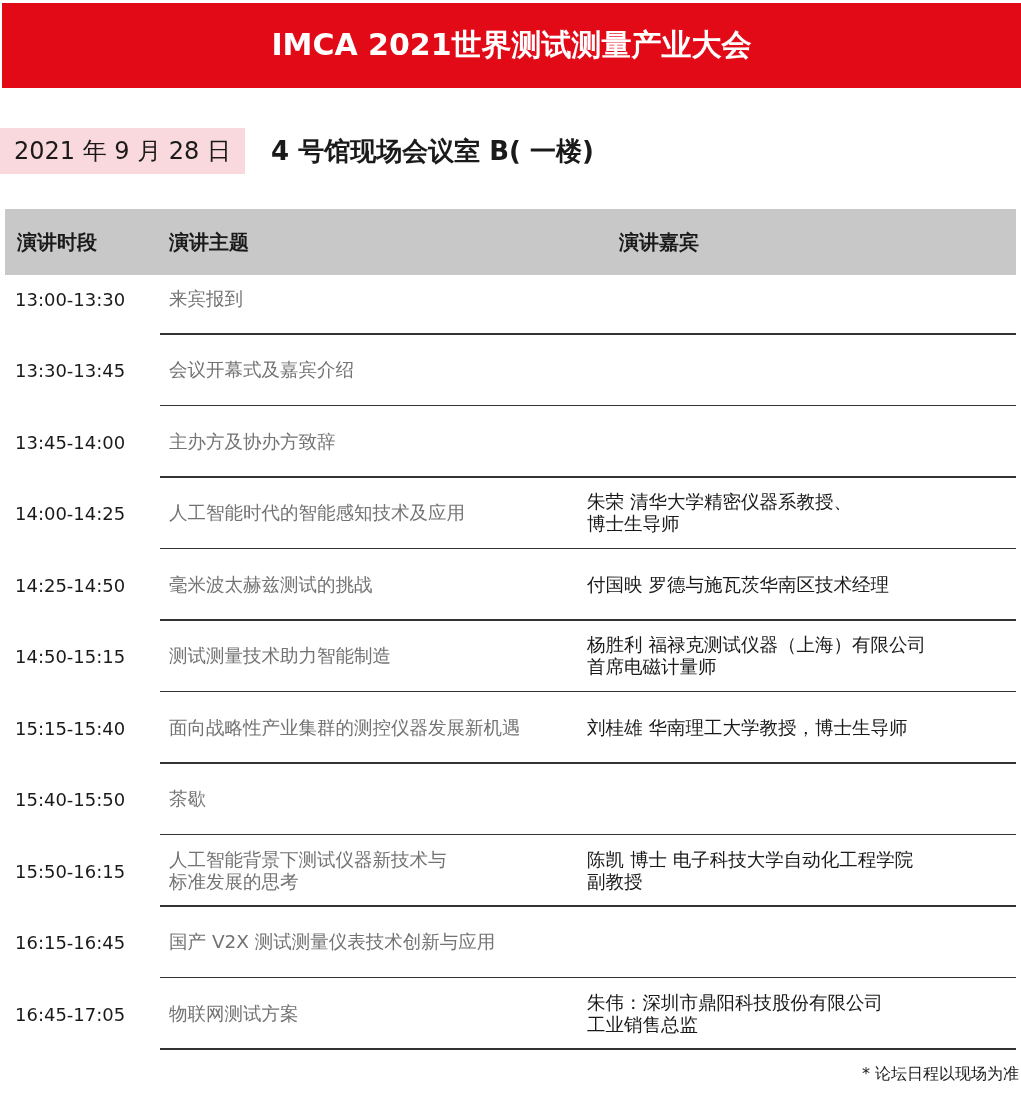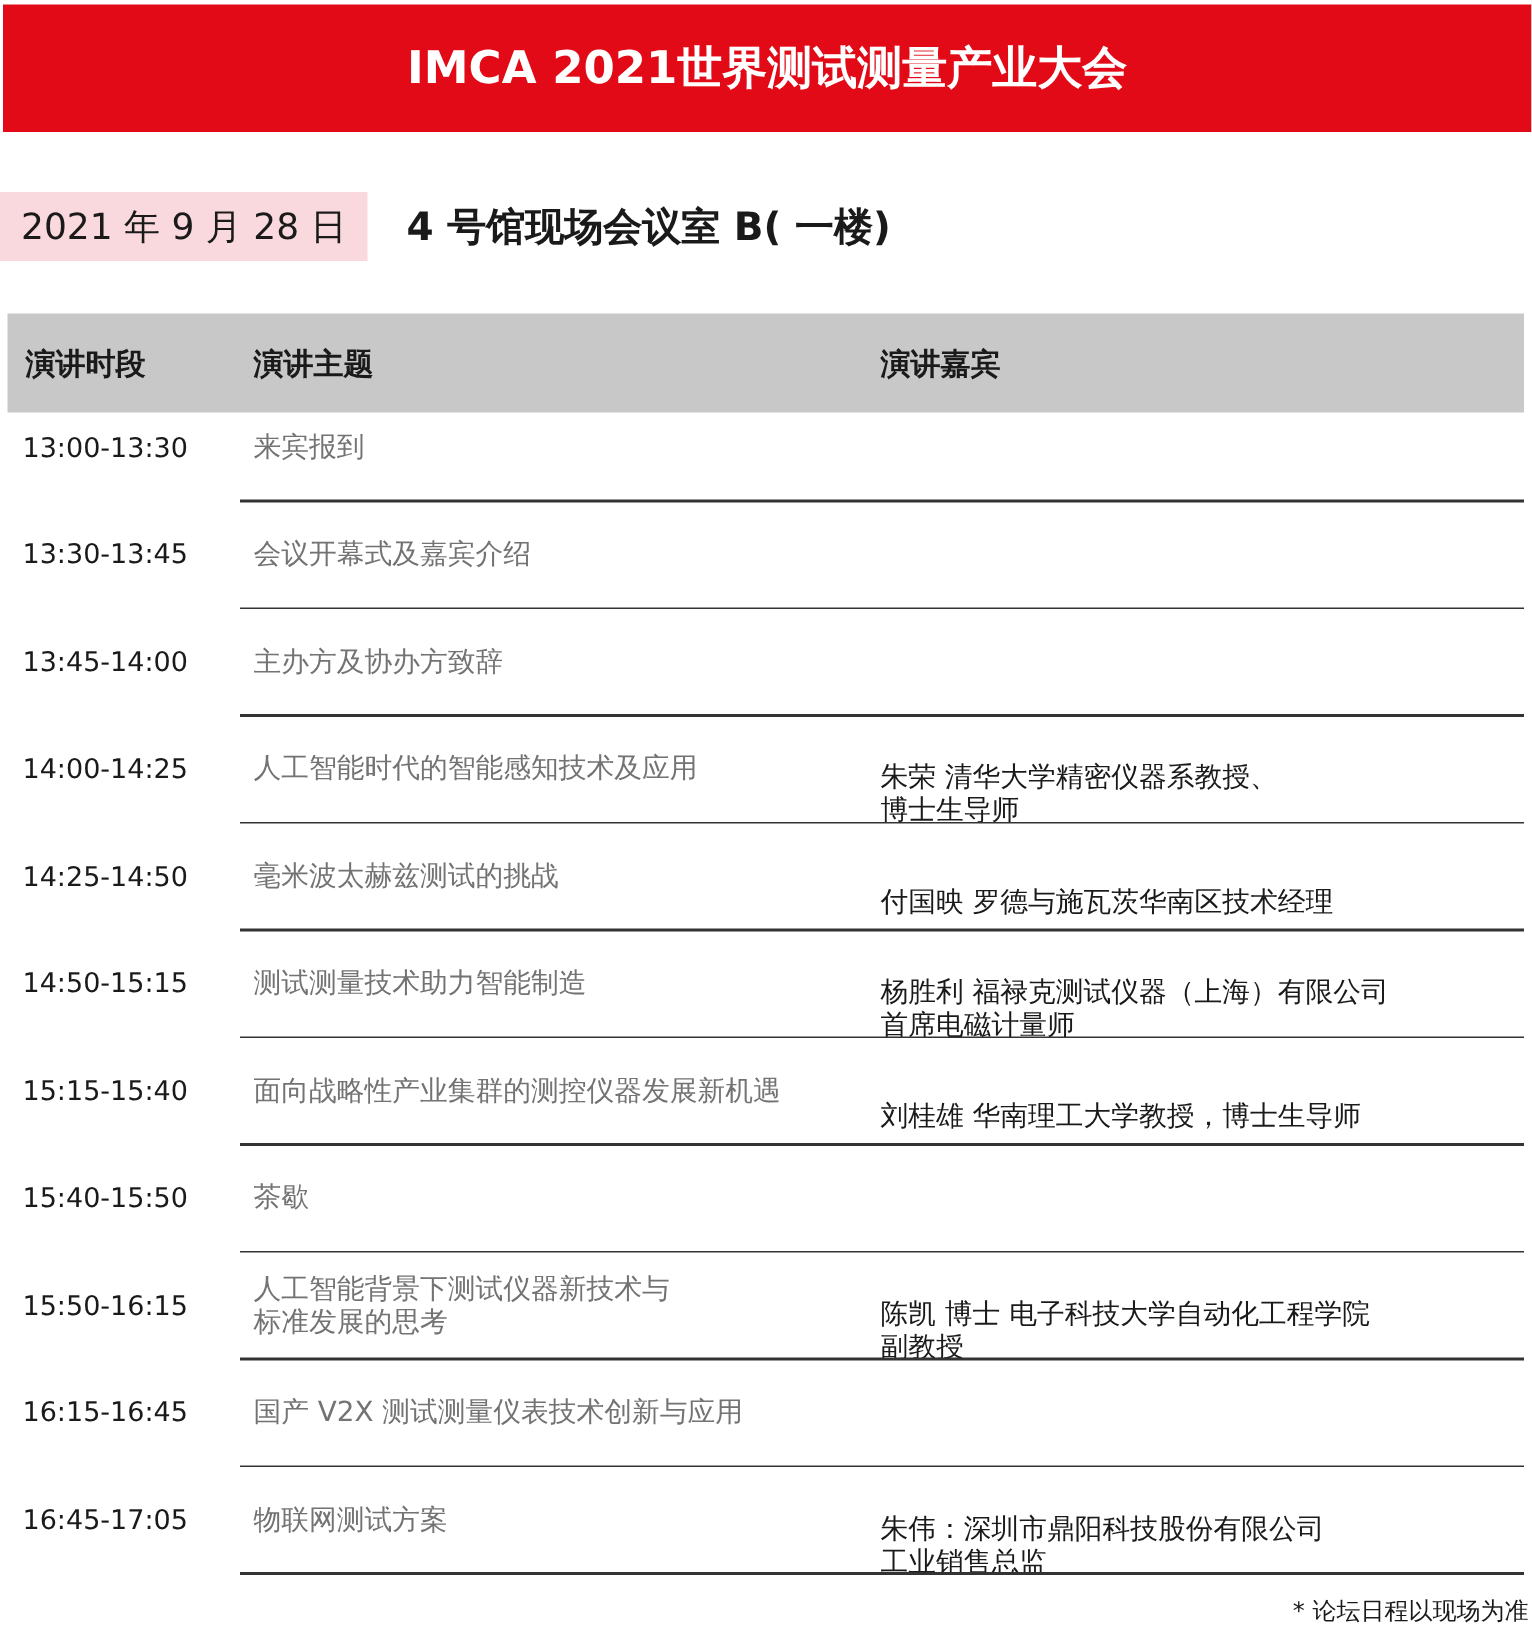--- a/index.html
+++ b/index.html
@@ -21,28 +21,28 @@
   }
   .venue { margin-left: 26px; font-size: 26px; font-weight: bold; color: #1a1a1a; }
 
   .table-head {
     position: absolute; left: 5px; top: 209px; width: 1011px; height: 66px;
     background: #c8c8c8; display: flex; align-items: center;
     font-size: 20px; font-weight: bold; color: #1a1a1a;
   }
   .th-time { position: absolute; left: 12px; }
   .th-topic { position: absolute; left: 164px; }
-  .th-speaker { position: absolute; left: 582px; }
+  .th-speaker { position: absolute; left: 614px; }
 
   .rows { position: absolute; left: 0; top: 263px; width: 1021px; }
   .row { position: relative; height: 71.5px; }
   .row .rule { position: absolute; left: 160px; right: 5px; bottom: 0; height: 1.5px; background: #333; }
   .cell-time { position: absolute; left: 15px; top: 50%; transform: translateY(-50%); font-size: 18px; color: #1a1a1a; }
   .cell-topic { position: absolute; left: 169px; top: 50%; transform: translateY(-50%); font-size: 18.5px; line-height: 22px; width: 400px; color: #737373; }
-  .cell-speaker { position: absolute; left: 587px; top: 50%; transform: translateY(-50%); font-size: 18.5px; line-height: 22px; width: 420px; color: #1a1a1a; margin-top: 17px; }
+  .cell-speaker { position: absolute; left: 587px; top: 50%; transform: translateY(-50%); font-size: 18.5px; line-height: 22px; width: 420px; color: #1a1a1a; }
   .line { display: block; white-space: nowrap; }
 
   .footnote { position: absolute; right: 2px; top: 1064px; font-size: 16px; color: #1a1a1a; }
 </style>
 </head>
 <body>
 
 <div class="banner">
   <span class="banner-title">IMCA 2021世界测试测量产业大会</span>
 </div>

